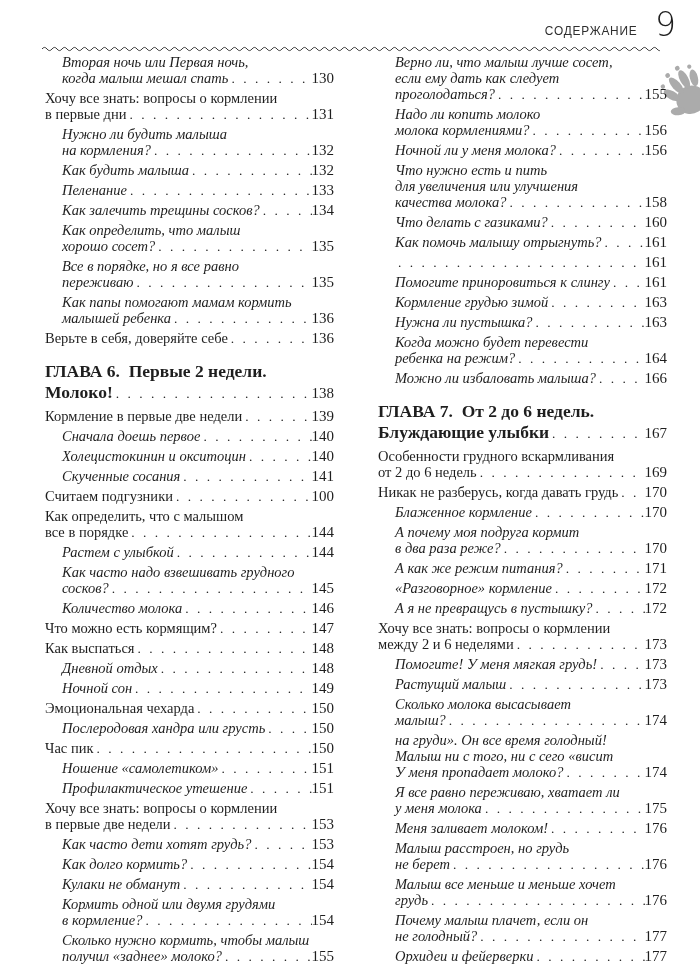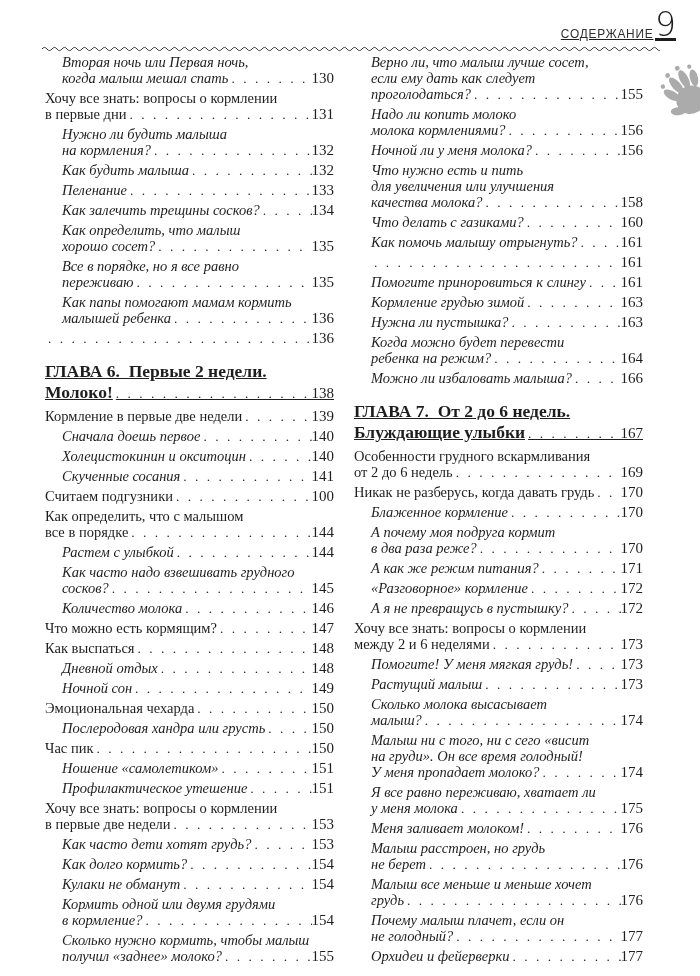--- a/index.html
+++ b/index.html
@@ -6,48 +6,48 @@
   body {
     width:700px; height:976px;
     background:#ffffff;
     font-family:"Liberation Serif","DejaVu Serif",serif;
     color:#1e1e1e;
     position:relative;
     overflow:hidden;
   }
   .page-header {
     position:absolute; top:8px; right:24px;
-    display:flex; align-items:flex-end; gap:2px;text-decoration:underline;
+    display:flex; align-items:center; gap:18px;
   }
   .header-title {
     font-family:"Liberation Sans","DejaVu Sans",sans-serif;
     font-size:12.5px; letter-spacing:0.8px;
     color:#2e2e2e; margin-top:13px;
     transform:scaleX(0.95); transform-origin:right;
   }
   .header-num {
     font-family:"DejaVu Sans","Liberation Sans",sans-serif;
     font-size:33px; font-weight:200; color:#1f1f1f; line-height:1;
   }
   .wave-wrap { position:absolute; top:39px; left:42px; }
   .handprint { position:absolute; top:48px; right:-14px; }
 
   .columns {
     position:absolute; top:54px; left:45px;
-    display:flex; gap:20px;
+    display:flex; gap:44px;
   }
   .col { width:289px; }
 
   .entry { margin-bottom:3px; }
   .entry.sub { padding-left:17px; font-style:italic; }
   .entry.chapter {
     font-weight:bold; margin-top:14px; margin-bottom:4px;
   }
   .line { font-size:14.5px; line-height:16px; }
-  .entry.chapter .line { font-size:17.5px; line-height:21px;text-decoration:underline; }
+  .entry.chapter .line { font-size:17.5px; line-height:21px; }
   .line.last { display:flex; align-items:baseline; }
   .txt { white-space:nowrap; }
   .leader {
     flex:1 1 auto; min-width:6px; overflow:hidden;
     white-space:nowrap; font-style:normal; font-weight:normal;
     font-size:13.5px; letter-spacing:2.5px; color:#262626;
     padding:0 3px;
   }
   .leader::after {
     content:". . . . . . . . . . . . . . . . . . . . . . . . . . . . . . . . . . . . . . . . . . . . . . . . . .";
@@ -154,20 +154,21 @@
       <div class="entry sub">
         <div class="line"><span class="txt">Как папы помогают мамам кормить</span></div>
         <div class="line last">
           <span class="txt">малышей ребенка</span>
           <span class="leader"></span>
           <span class="page-num">136</span>
         </div>
       </div>
       <div class="entry section">
         <div class="line last">
+          <span class="txt">Верьте в себя, доверяйте себе</span>
           <span class="leader"></span>
           <span class="page-num">136</span>
         </div>
       </div>
       <div class="entry chapter">
         <div class="line"><span class="txt">ГЛАВА 6. Первые 2 недели.</span></div>
         <div class="line last">
           <span class="txt">Молоко!</span>
           <span class="leader"></span>
           <span class="page-num">138</span>
@@ -520,22 +521,22 @@
       </div>
       <div class="entry sub">
         <div class="line"><span class="txt">Сколько молока высасывает</span></div>
         <div class="line last">
           <span class="txt">малыш?</span>
           <span class="leader"></span>
           <span class="page-num">174</span>
         </div>
       </div>
       <div class="entry sub">
+        <div class="line"><span class="txt">на груди». Он все время голодный!</span></div>
         <div class="line"><span class="txt">Малыш ни с того, ни с сего «висит</span></div>
-        <div class="line"><span class="txt">на груди». Он все время голодный!</span></div>
         <div class="line last">
           <span class="txt">У меня пропадает молоко?</span>
           <span class="leader"></span>
           <span class="page-num">174</span>
         </div>
       </div>
       <div class="entry sub">
         <div class="line"><span class="txt">Я все равно переживаю, хватает ли</span></div>
         <div class="line last">
           <span class="txt">у меня молока</span>

